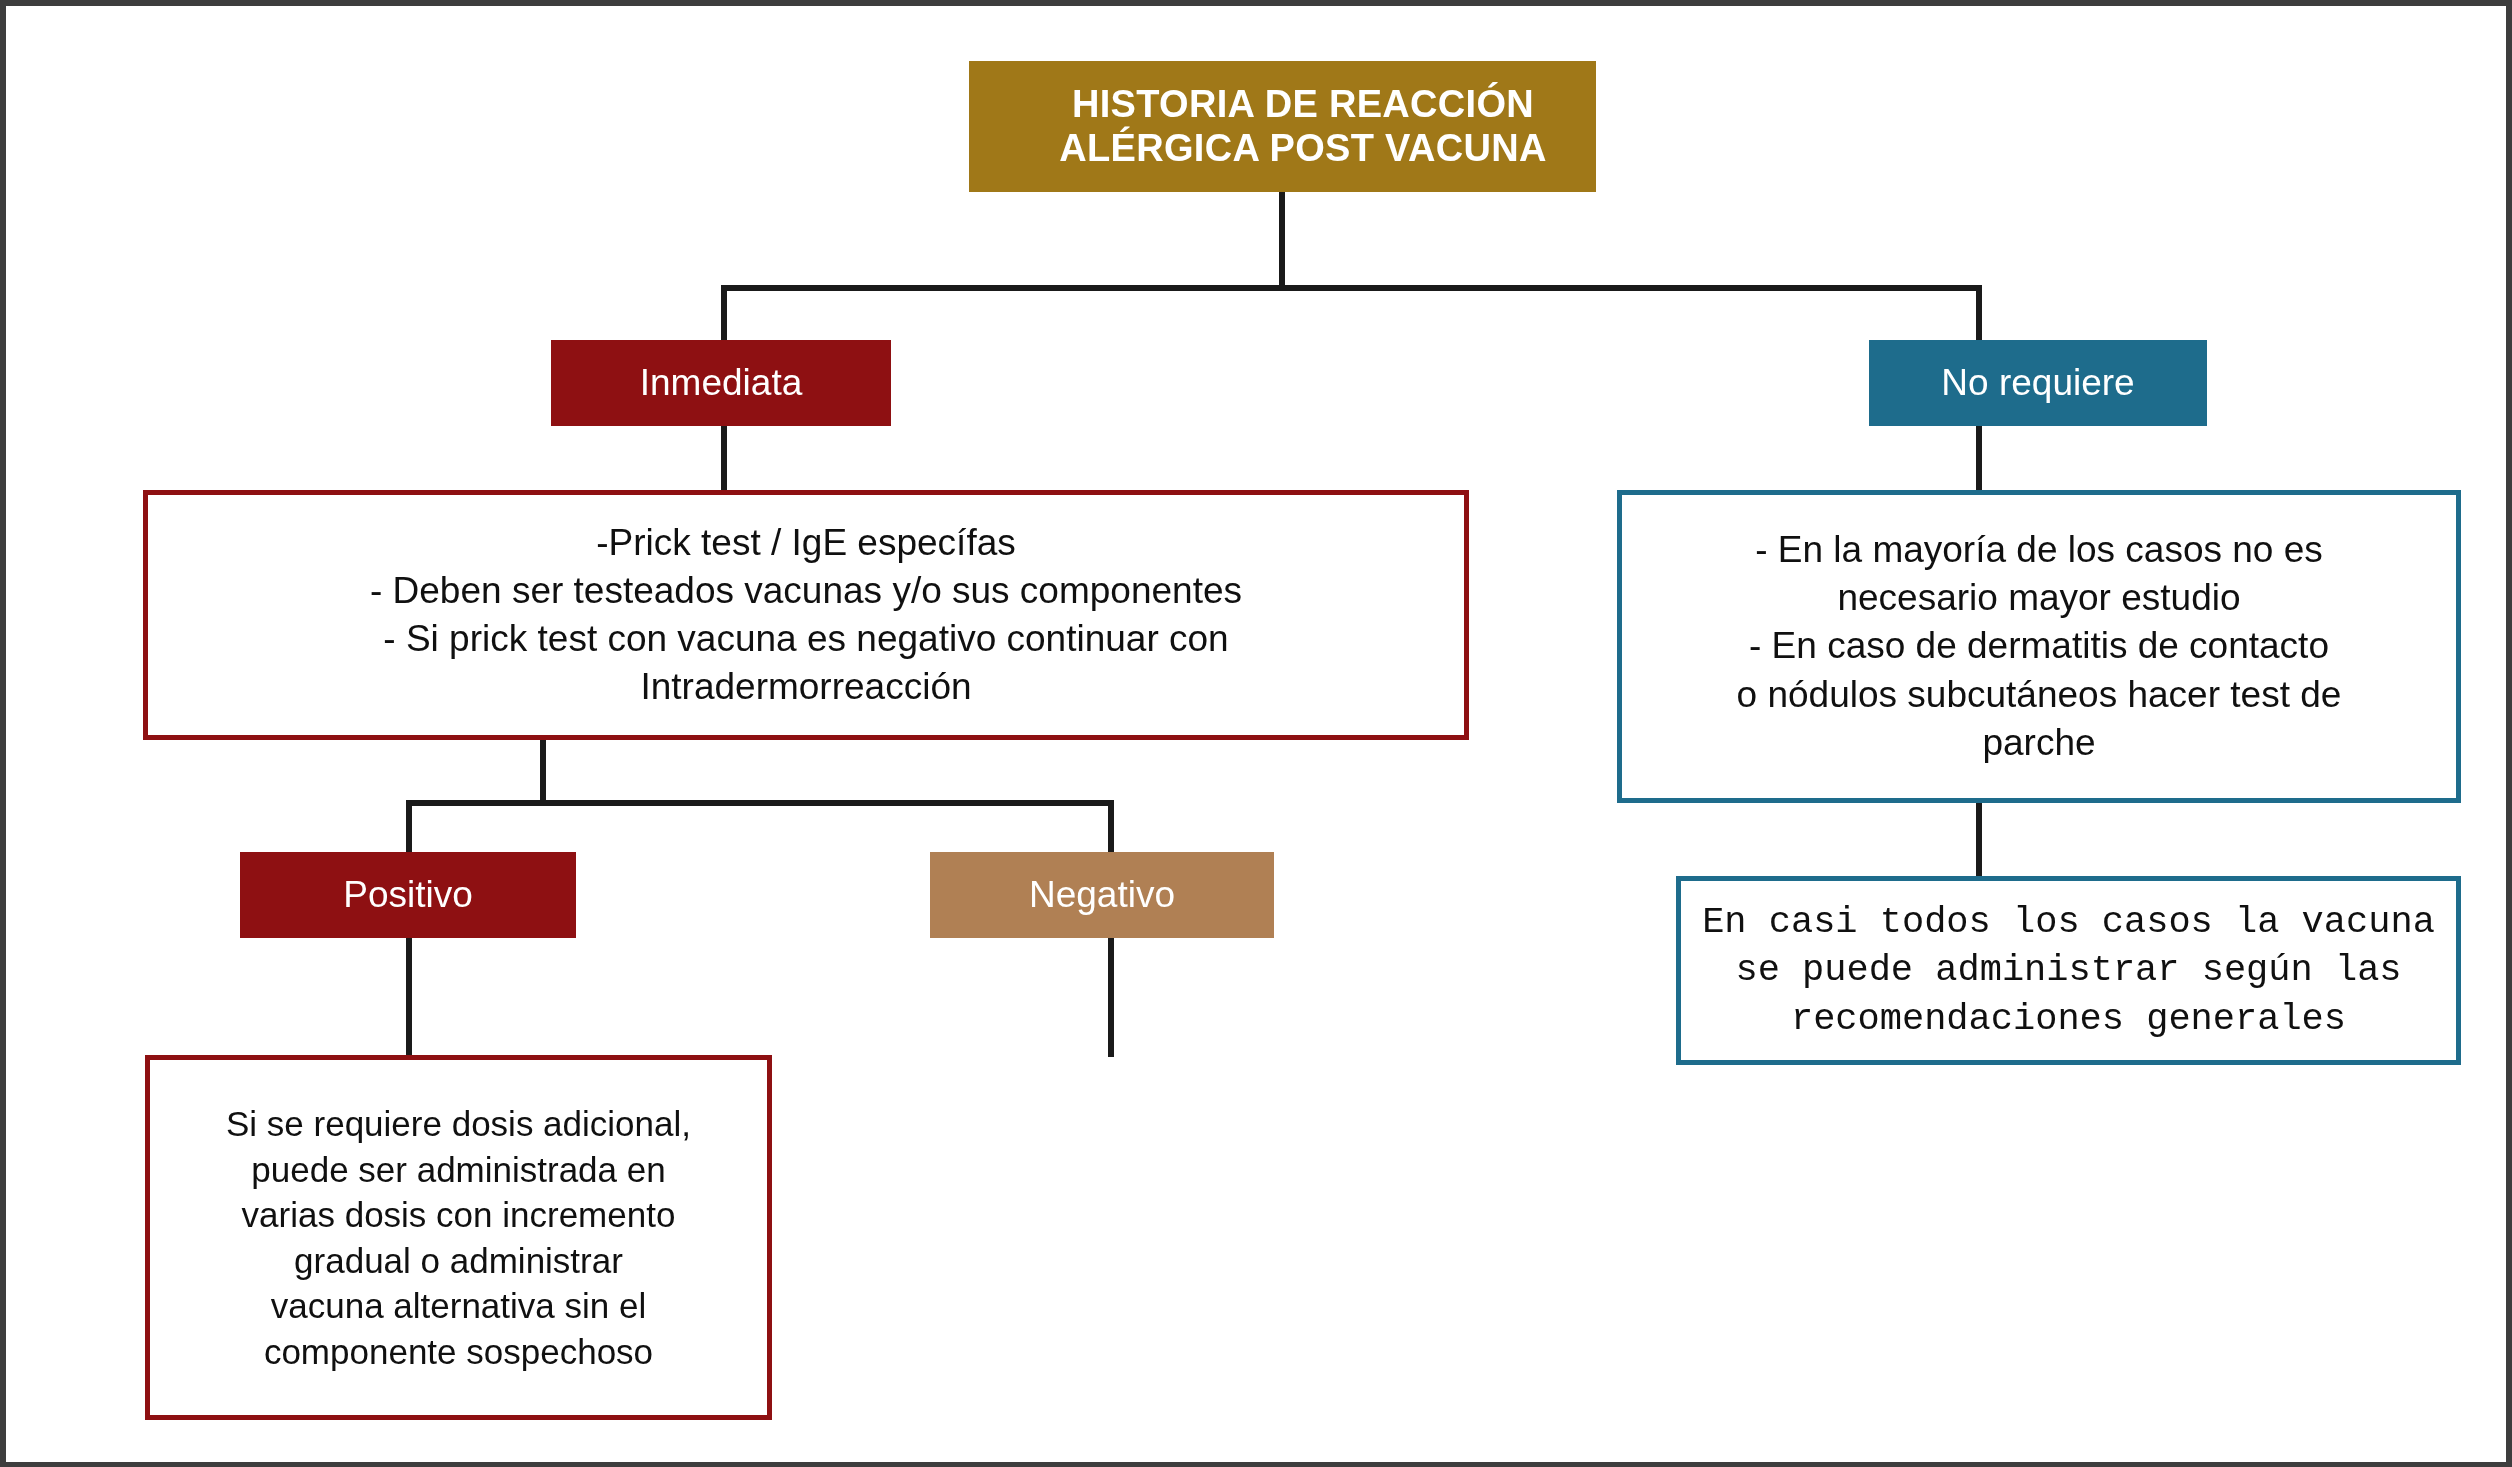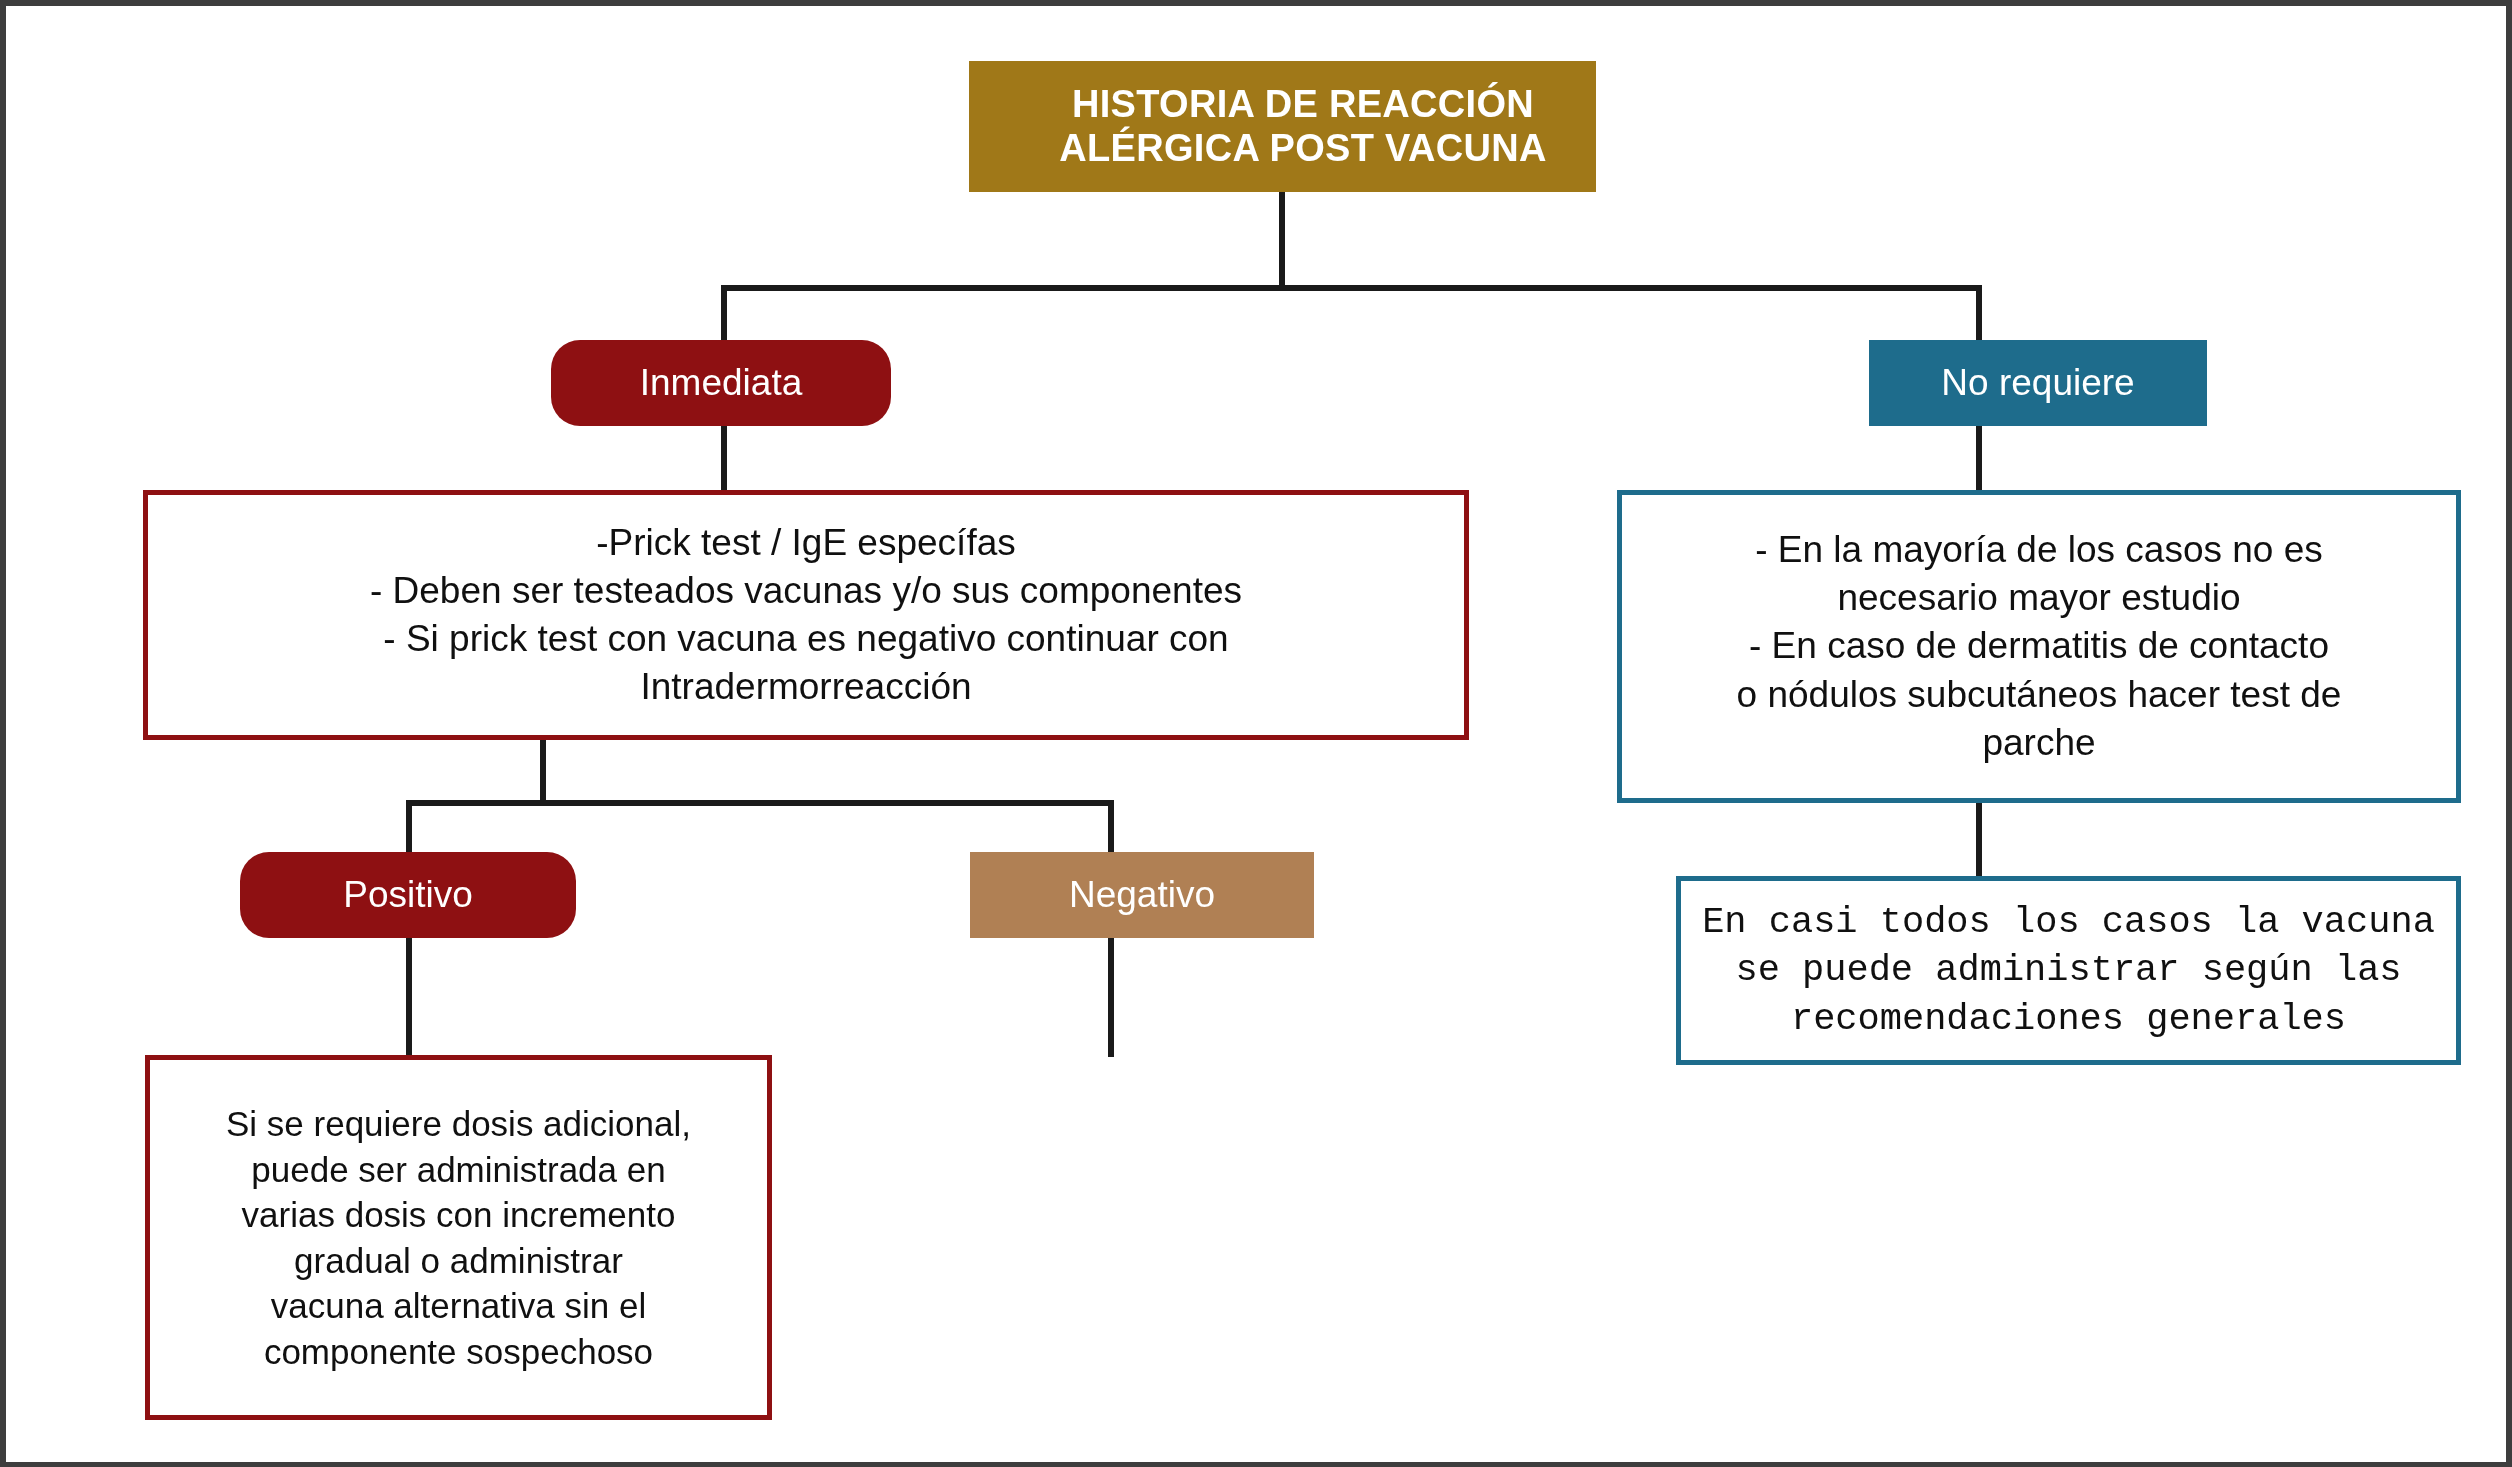--- a/index.html
+++ b/index.html
@@ -39,21 +39,20 @@
   .filled.title {
     background: #A07818;
     font-weight: bold;
     font-size: 38px;
     letter-spacing: 0.3px;
     padding-left: 41px;
   }
   .filled.red {
     background: #8E1012;
     font-size: 37px;
-    border-radius: 29px;
   }
   .filled.teal {
     background: #1E6C8C;
     font-size: 37px;
   }
   .filled.tan {
     background: #B08054;
     font-size: 37px;
   }
 
@@ -115,21 +114,21 @@
 
   <div class="node filled red" style="left:234px; top:846px; width:336px; height:86px;">Positivo</div>
   <div class="conn v" style="left:400px; top:932px; height:119px;"></div>
   <div class="node outlined red-b bodytext" style="left:101px; top:1049px; width:627px; height:365px;">Si se requiere dosis adicional,
 puede ser administrada en
 varias dosis con incremento
 gradual o administrar
 vacuna alternativa sin el
 componente sospechoso</div>
 
-  <div class="node filled tan" style="left:924px; top:846px; width:344px; height:86px;margin-left:40px;">Negativo</div>
+  <div class="node filled tan" style="left:924px; top:846px; width:344px; height:86px;">Negativo</div>
   <div class="conn v" style="left:1102px; top:932px; height:119px;"></div>
 
   <div class="node filled teal" style="left:1863px; top:334px; width:338px; height:86px;">No requiere</div>
 
   <div class="conn v" style="left:1970px; top:420px; height:65px;"></div>
 
   <div class="node outlined teal-b bodytext big" style="left:1573px; top:484px; width:844px; height:313px;">- En la mayoría de los casos no es
 necesario mayor estudio
 - En caso de dermatitis de contacto
 o nódulos subcutáneos hacer test de

